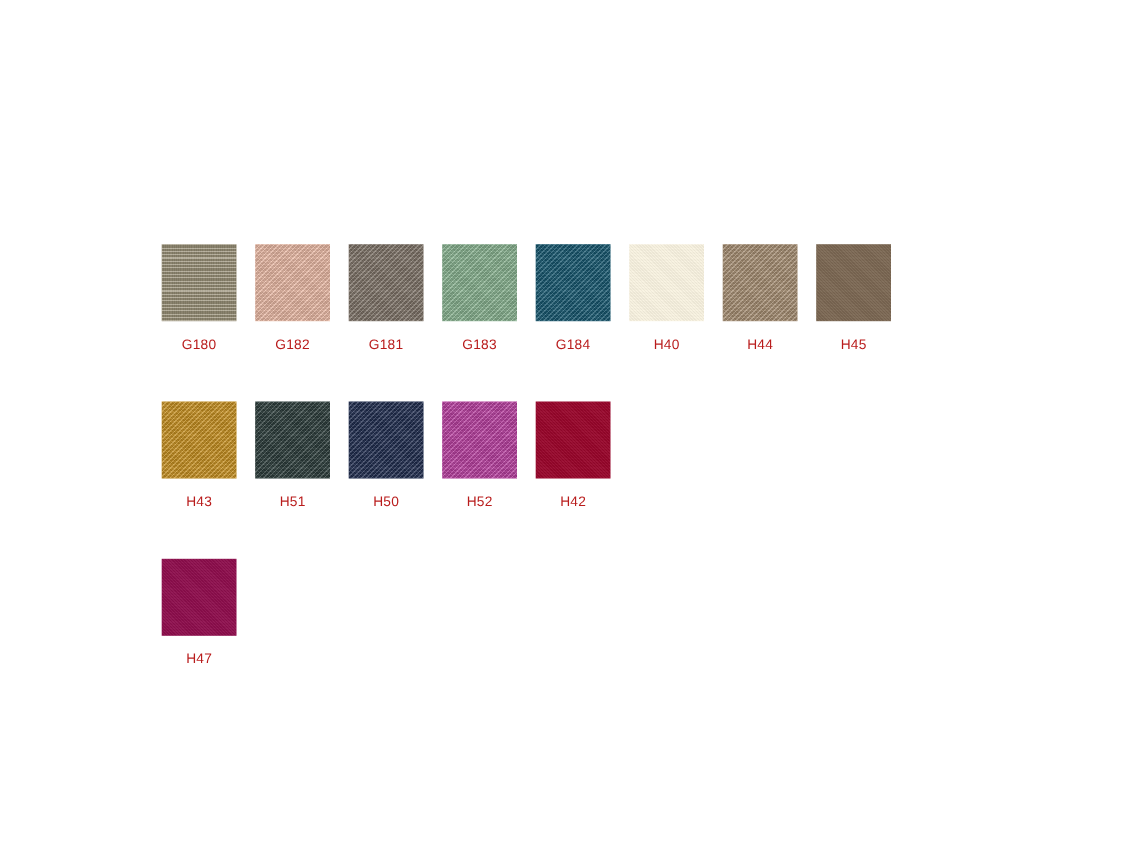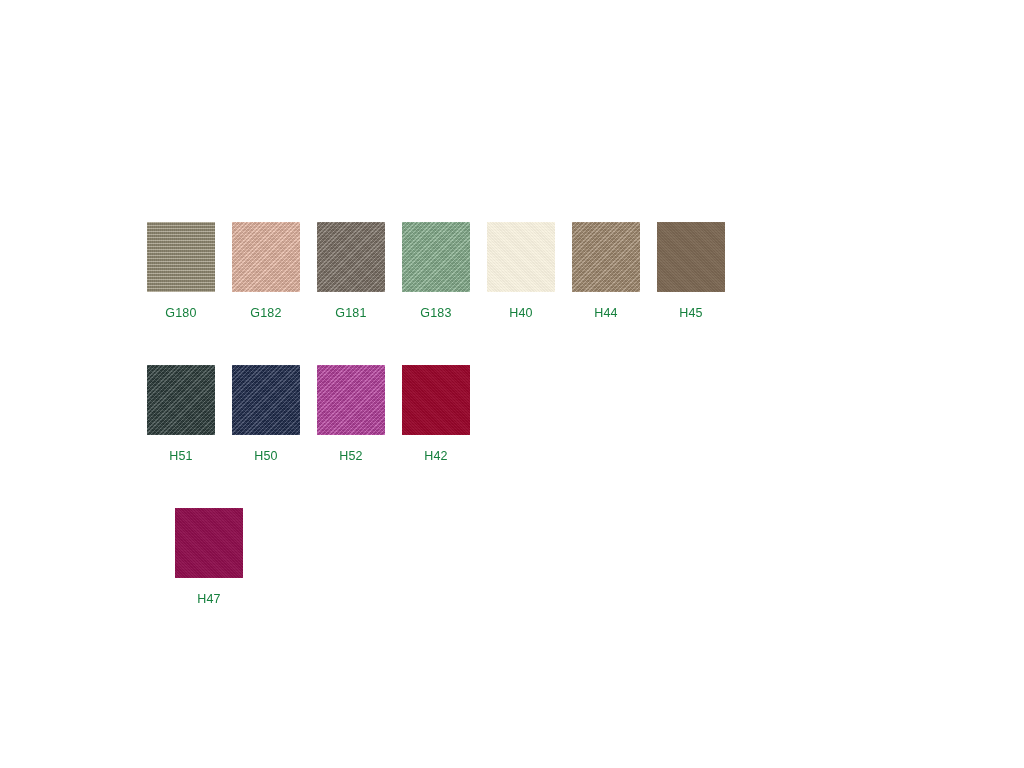--- a/index.html
+++ b/index.html
@@ -21,21 +21,21 @@
     left: 147px;
     top: 222px;
     width: 760px;
   }
 
   .swatch-row {
     display: flex;
     flex-direction: row;
     margin-bottom: 45px;
   }
-  .swatch-row:last-child { margin-bottom: 0; margin-left: 28px; }
+  .swatch-row:last-child { margin-bottom: 0; }
 
   .swatch-cell {
     width: 68px;
     margin-right: 17px;
     display: flex;
     flex-direction: column;
     align-items: center;
   }
   .swatch-cell:last-child { margin-right: 0; }
 
@@ -96,21 +96,21 @@
       repeating-linear-gradient(45deg,
         rgba(255,255,255,0.05) 0px, rgba(255,255,255,0.05) 1px,
         rgba(0,0,0,0.04) 1px, rgba(0,0,0,0.04) 2px);
   }
   .tex-smooth::after { opacity: 0.35; }
 
   .swatch-label {
     margin-top: 14px;
     font-size: 12.5px;
     line-height: 14px;
-    color: #15803d;
+    color: #b91c1c;
     text-align: center;
     letter-spacing: 0.2px;
     white-space: nowrap;
   }
 </style>
 </head>
 <body style="background-color: rgb(255, 255, 255);">
 
 <div id="swatch-board">
     <div class="swatch-row">
@@ -124,33 +124,41 @@
       </div>
       <div class="swatch-cell">
         <div class="swatch-chip tex-diagonal" style="background-color: rgb(125, 114, 102);"></div>
         <div class="swatch-label">G181</div>
       </div>
       <div class="swatch-cell">
         <div class="swatch-chip tex-diagonal" style="background-color: rgb(137, 180, 145);"></div>
         <div class="swatch-label">G183</div>
       </div>
       <div class="swatch-cell">
+        <div class="swatch-chip tex-diagonal" style="background-color: rgb(20, 86, 110);"></div>
+        <div class="swatch-label">G184</div>
+      </div>
+      <div class="swatch-cell">
         <div class="swatch-chip tex-smooth" style="background-color: rgb(249, 243, 225);"></div>
         <div class="swatch-label">H40</div>
       </div>
       <div class="swatch-cell">
         <div class="swatch-chip tex-diagonal" style="background-color: rgb(167, 142, 114);"></div>
         <div class="swatch-label">H44</div>
       </div>
       <div class="swatch-cell">
         <div class="swatch-chip tex-smooth" style="background-color: rgb(123, 103, 82);"></div>
         <div class="swatch-label">H45</div>
       </div>
     </div>
     <div class="swatch-row">
+      <div class="swatch-cell">
+        <div class="swatch-chip tex-diagonal" style="background-color: rgb(200, 144, 30);"></div>
+        <div class="swatch-label">H43</div>
+      </div>
       <div class="swatch-cell">
         <div class="swatch-chip tex-diagonal" style="background-color: rgb(43, 60, 58);"></div>
         <div class="swatch-label">H51</div>
       </div>
       <div class="swatch-cell">
         <div class="swatch-chip tex-diagonal" style="background-color: rgb(29, 42, 77);"></div>
         <div class="swatch-label">H50</div>
       </div>
       <div class="swatch-cell">
         <div class="swatch-chip tex-diagonal" style="background-color: rgb(187, 63, 162);"></div>

